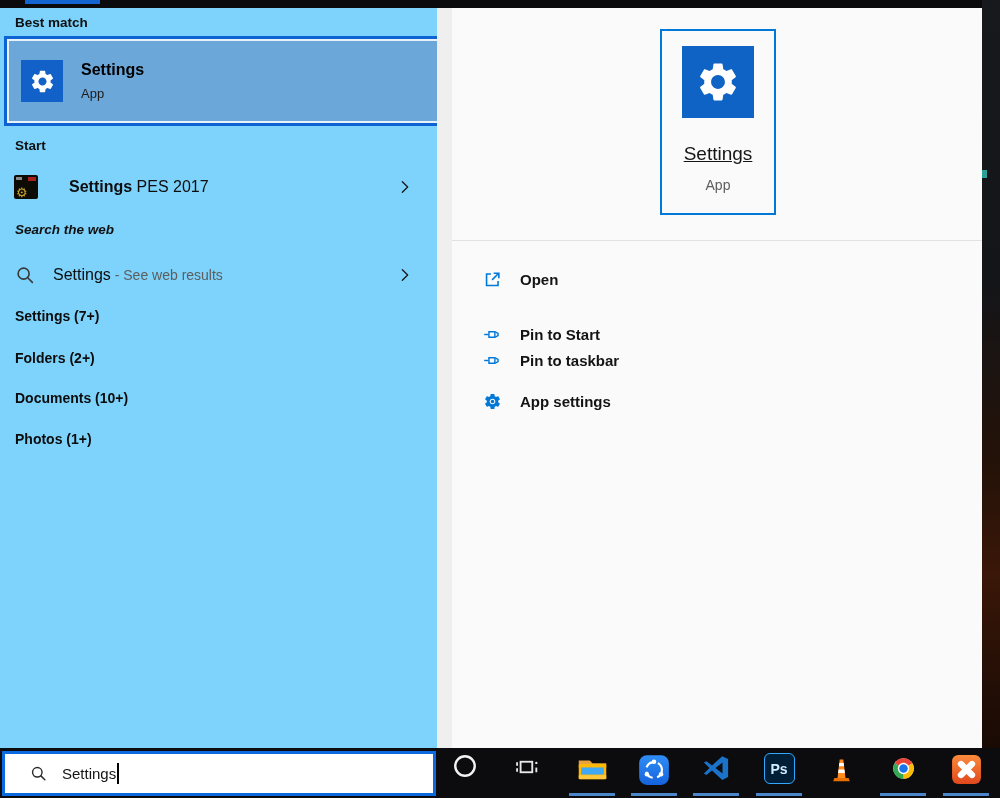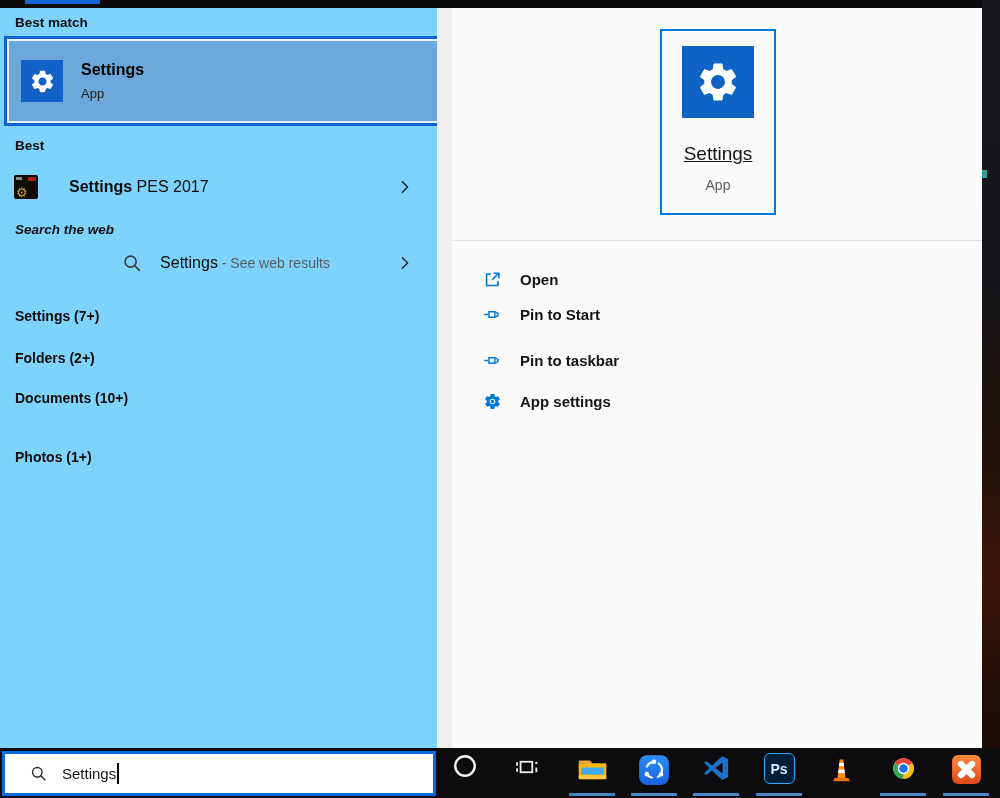--- a/index.html
+++ b/index.html
@@ -31,45 +31,45 @@
     background:#6ba7d8; border:3px solid #0d63d1; box-shadow: inset 0 0 0 2px #e9f1f9;
     display:flex; align-items:center; padding-left:14px; cursor:pointer; }
   .bm-tile { width:42px; height:42px; background:#1161c9; display:flex; align-items:center; justify-content:center; flex:0 0 auto; }
   .bm-text { margin-left:18px; }
   .bm-title { font-size:16px; font-weight:bold; color:#000; }
   .bm-sub { font-size:13px; color:#1c1c1c; margin-top:7px; }
 
   
   .result-row { position:absolute; left:0; width:437px; height:42px; display:flex; align-items:center; padding-left:14px; cursor:pointer; }
   .row-pes { top:158px; }
-  .row-web { top:234px;justify-content:center; }
+  .row-web { top:246px; }
   .row-label { font-size:16px; color:#0d0d0d; margin-left:31px; white-space:pre; }
   .row-label b { font-weight:bold; }
   .row-label .dim { font-size:14px; color:#5d5d5d; }
   .chevron { position:absolute; right:24px; top:50%; transform:translateY(-50%); width:16px; height:16px; }
 
   .pes-icon { width:24px; height:24px; background:#0d0b06; border-radius:2px; position:relative; overflow:hidden; flex:0 0 auto; }
   .pes-icon .gear-gold { position:absolute; left:2px; bottom:0px; font-size:13px; color:#c9a227; line-height:1; }
   .pes-icon .red-chip { position:absolute; right:2px; top:2px; width:8px; height:4px; background:#a3231c; }
   .pes-icon .wht-chip { position:absolute; left:2px; top:2px; width:6px; height:3px; background:#8b8b8b; }
 
   .category-row { position:absolute; left:15px; font-size:14px; font-weight:bold; color:#0c0c0c; cursor:pointer; }
-  .cat-0 { top:300px; } .cat-1 { top:342px; } .cat-2 { top:382px; } .cat-3 { top:441px; }
+  .cat-0 { top:300px; } .cat-1 { top:342px; } .cat-2 { top:382px; } .cat-3 { top:423px; }
 
   
   .preview-card { position:absolute; left:208px; top:21px; width:116px; height:186px;
     border:2px solid #0078d7; display:flex; flex-direction:column; align-items:center; padding-top:15px; cursor:pointer; }
   .pc-tile { width:72px; height:72px; background:#0f63c4; display:flex; align-items:center; justify-content:center; }
   .pc-title { font-size:19px; color:#161616; text-decoration:underline; margin-top:25px; }
   .pc-type { font-size:14px; color:#5d5d5d; margin-top:12px; }
 
   .rp-separator { position:absolute; left:0; top:232px; width:530px; height:1px; background:#e2e2e2; }
 
   .action-row { position:absolute; left:31px; height:26px; display:flex; align-items:center; cursor:pointer; }
-  .act-0 { top:258px; } .act-1 { top:293px; } .act-2 { top:339px; } .act-3 { top:380px; }
+  .act-0 { top:258px; } .act-1 { top:313px; } .act-2 { top:339px; } .act-3 { top:380px; }
   .action-label { font-size:15px; color:#141414; margin-left:18px;font-weight:bold; }
   .action-ic { width:19px; height:19px; display:flex; align-items:center; justify-content:center; }
 
   
   .taskbar { position:absolute; left:0; top:748px; width:1000px; height:50px; background:#0c0c0e; }
   .tb-icon { position:absolute; top:753px; width:40px; height:40px; display:flex; justify-content:center; cursor:pointer; }
   .tb-0 { left:445px; } .tb-1 { left:507px; } .tb-2 { left:572px; } .tb-3 { left:634px; }
   .tb-4 { left:696px; } .tb-5 { left:759px; } .tb-6 { left:821px; } .tb-7 { left:883px; } .tb-8 { left:946px; }
   .tb-underline { position:absolute; top:793px; width:46px; height:3px; background:#4a86c8; }
   .ul-2 { left:569px; } .ul-3 { left:631px; } .ul-4 { left:693px; } .ul-5 { left:756px; } .ul-7 { left:880px; } .ul-8 { left:943px; }
@@ -105,21 +105,21 @@
               <path d="M19.14,12.94c0.04-0.3,0.06-0.61,0.06-0.94c0-0.32-0.02-0.64-0.07-0.94l2.03-1.58c0.18-0.14,0.23-0.41,0.12-0.61l-1.92-3.32c-0.12-0.22-0.37-0.29-0.59-0.22l-2.39,0.96c-0.5-0.38-1.03-0.7-1.62-0.94L14.4,2.81c-0.04-0.24-0.24-0.41-0.48-0.41h-3.84c-0.24,0-0.43,0.17-0.47,0.41L9.25,5.35C8.66,5.59,8.12,5.92,7.63,6.29L5.24,5.33c-0.22-0.08-0.47,0-0.59,0.22L2.74,8.87C2.62,9.08,2.66,9.34,2.86,9.48l2.03,1.58C4.84,11.36,4.8,11.69,4.8,12s0.02,0.64,0.07,0.94l-2.03,1.58c-0.18,0.14-0.23,0.41-0.12,0.61l1.92,3.32c0.12,0.22,0.37,0.29,0.59,0.22l2.39-0.96c0.5,0.38,1.03,0.7,1.62,0.94l0.36,2.54c0.05,0.24,0.24,0.41,0.48,0.41h3.84c0.24,0,0.44-0.17,0.47-0.41l0.36-2.54c0.59-0.24,1.13-0.56,1.62-0.94l2.39,0.96c0.22,0.08,0.47,0,0.59-0.22l1.92-3.32c0.12-0.22,0.07-0.47-0.12-0.61L19.14,12.94z M12,15.6c-1.98,0-3.6-1.62-3.6-3.6s1.62-3.6,3.6-3.6s3.6,1.62,3.6,3.6S13.98,15.6,12,15.6z"></path>
             </svg>
         </span>
       </div>
       <div class="bm-text">
         <div class="bm-title">Settings</div>
         <div class="bm-sub">App</div>
       </div>
     </div>
 
-    <div class="section-header hdr-apps">Best</div>
+    <div class="section-header hdr-apps">Start</div>
 
     <div class="result-row row-pes">
       <div class="pes-icon">
         <span class="wht-chip"></span>
           <span class="red-chip"></span>
           <span class="gear-gold">⚙</span>
       </div>
       <div class="row-label"><b>Settings</b><span> PES 2017</span></div>
       <span class="chevron">
         <svg width="16" height="16" viewBox="0 0 24 24" fill="none" stroke="#1a1a1a" stroke-width="2" stroke-linecap="round" stroke-linejoin="round">

